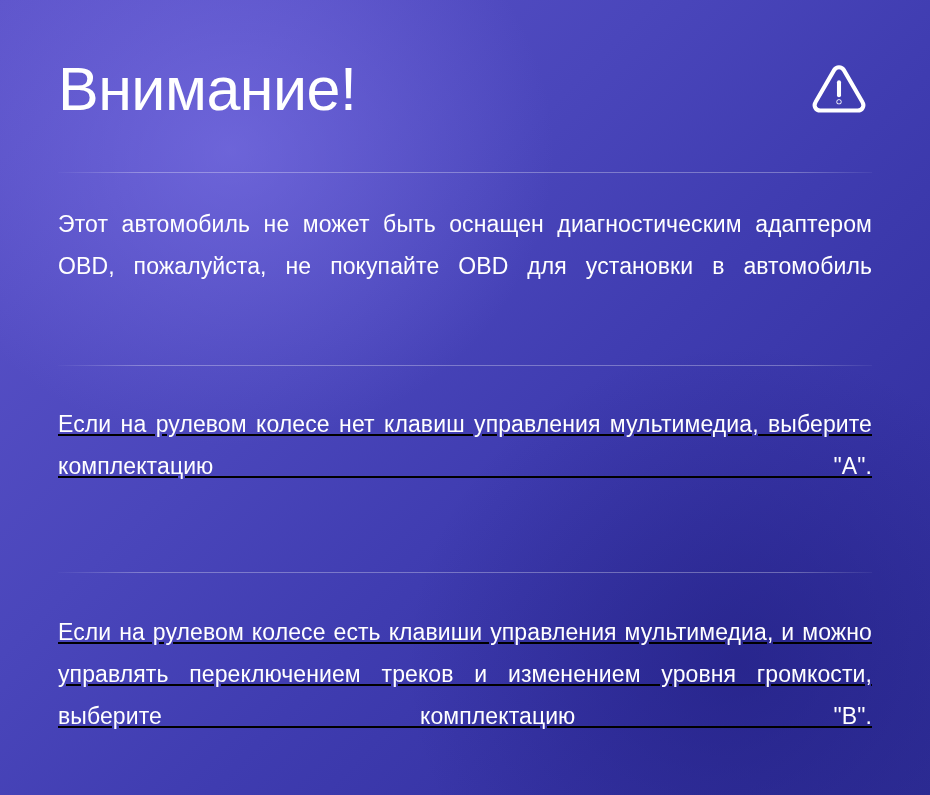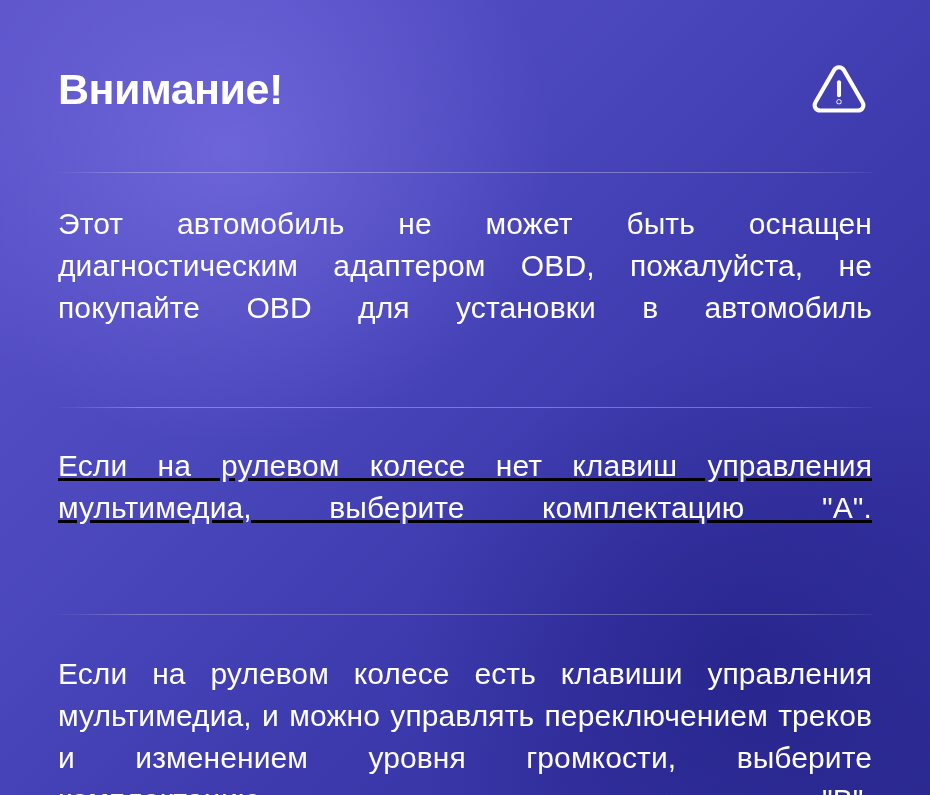--- a/index.html
+++ b/index.html
@@ -62,22 +62,22 @@
   
   .header {
     position: relative;
     height: 172px;
     display: flex;
     align-items: center;
     justify-content: space-between;
   }
 
   .title {
-    font-size: 43px;
-    font-weight: bold;
+    font-size: 61px;
+    font-weight: normal;
     color: #ffffff;
     letter-spacing: -0.5px;
     line-height: 1;
     margin: 0;
     padding-top: 6px;
     white-space: nowrap;
     text-align: right;
   }
 
   .warn-icon {
@@ -97,37 +97,37 @@
     background: linear-gradient(to right,
       rgba(255,255,255,0.02) 0%,
       rgba(255,255,255,0.30) 10%,
       rgba(255,255,255,0.30) 90%,
       rgba(255,255,255,0.05) 100%);
   }
 
   
   .para {
     color: #ffffff;
-    font-size: 30px;
+    font-size: 23px;
     line-height: 42px;
     text-align: justify;
     text-justify: inter-word;
     letter-spacing: 0.1px;
     margin: 0;
   }
   
   .para::after {
     content: "";
     display: inline-block;
     width: 100%;
   }
 
   .block-1 { padding: 30px 0 36px 0; }
   .block-2 { padding: 37px 0 43px 0; text-decoration: underline; }
-  .block-3 { padding: 38px 0 0 0; }
+  .block-3 { padding: 38px 0 0 0; text-decoration: underline; }
 </style>
 </head>
 <body>
 
 <div id="notice-card">
   <div class="inner">
 
     <div class="header">
       <h1 class="title">Внимание!</h1>
 

